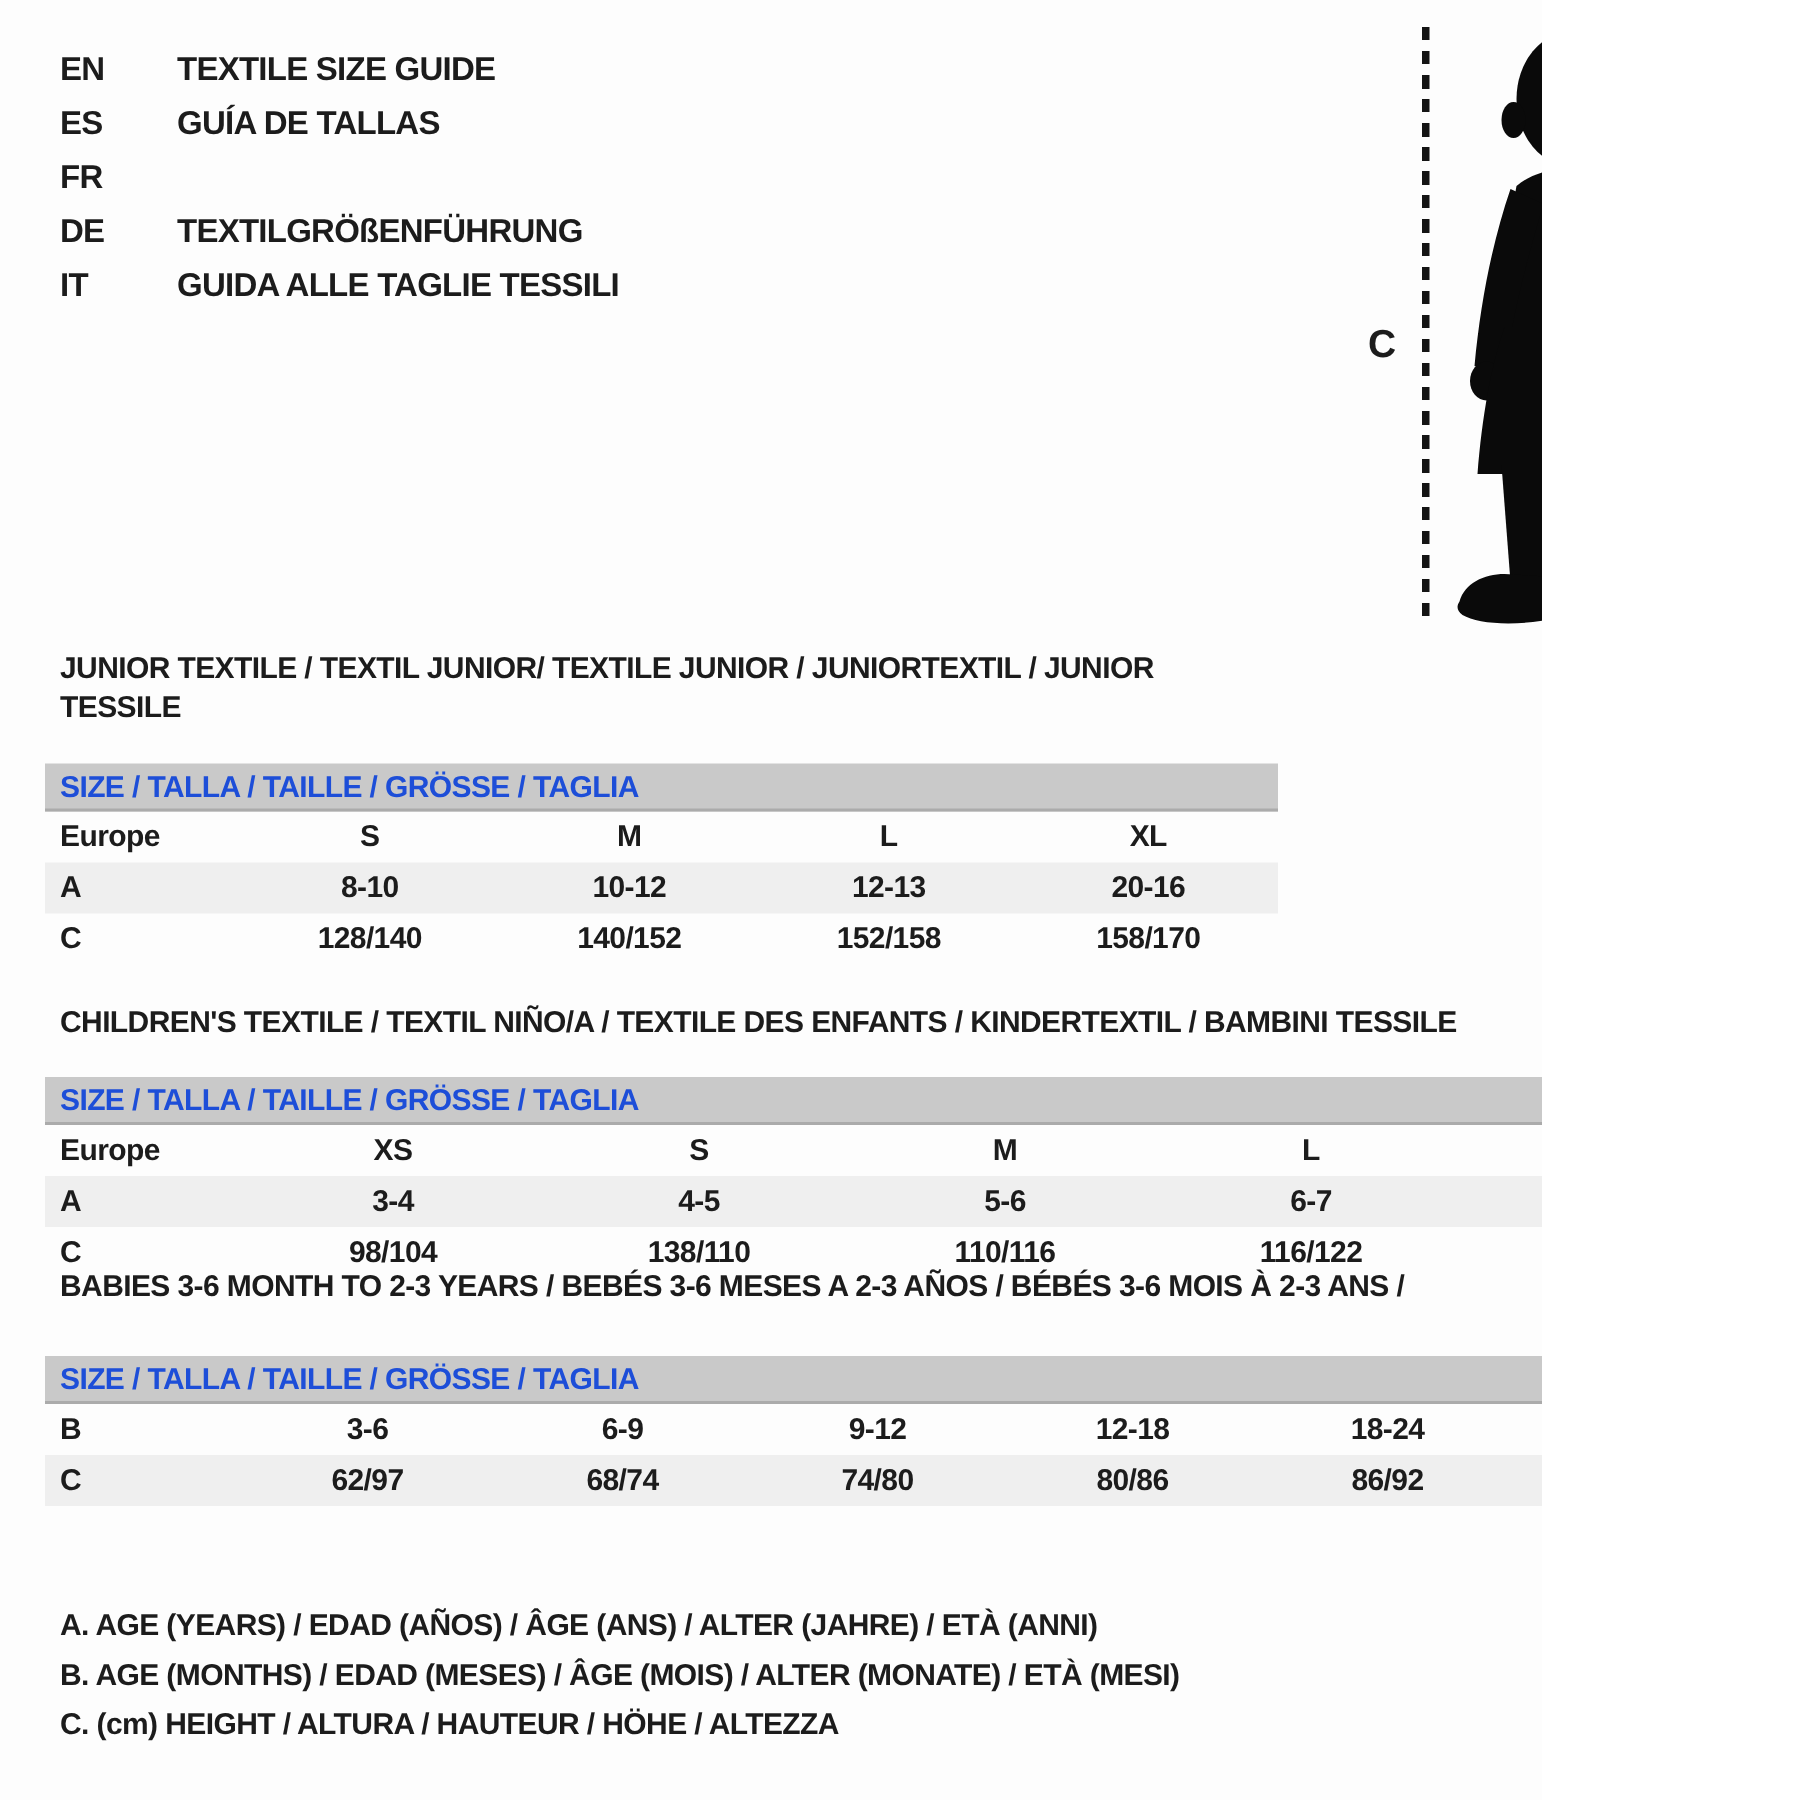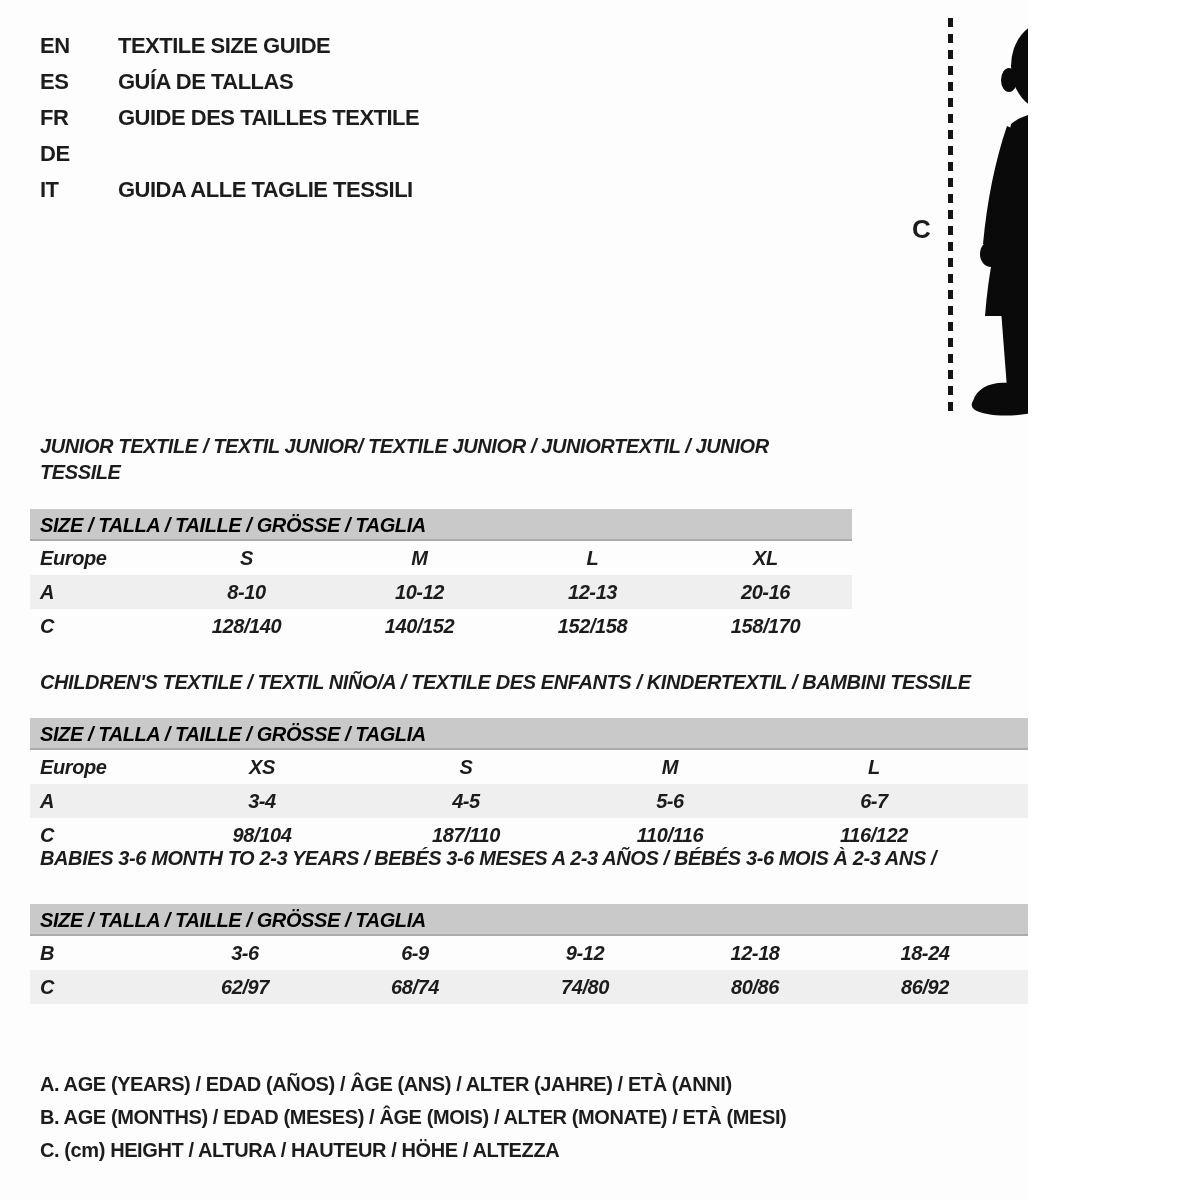--- a/index.html
+++ b/index.html
@@ -37,21 +37,21 @@
     background: repeating-linear-gradient(to bottom, #141414 0 9px, transparent 9px 16px);
   }
   .measure-label {
     position: absolute;
     left: 912px; top: 214px;
     font-size: 26px;
   }
   .figure-svg { position: absolute; left: 963px; top: 16px; }
 
   
-  .tbl-section { position: absolute; left: 30px; font-style: italic; }
+  .tbl-section { position: absolute; left: 30px; }
   .tbl-title {
     font-size: 20px;
     letter-spacing: -0.4px;
     margin-left: 10px;
     line-height: 26px;
   }
   .sec-junior   { top: 433px; width: 822px; }
   .sec-junior .size-bar { margin-top: 24px; }
   .sec-children { top: 641px; width: 1150px; margin-top: 28px; }
   .sec-children .size-bar { margin-top: 23px; }
@@ -59,21 +59,21 @@
   .sec-babies .size-bar { margin-top: 33px; }
 
   .size-bar {
     height: 32px;
     line-height: 32px;
     background: var(--header_bar);
     border-bottom: 2px solid #ababab;
     padding-left: 10px;
     font-size: 20px;
     letter-spacing: -0.4px;
-    color: #000000;
+    color: #1d4ed8;
   }
   .trow { display: flex; height: 34px; align-items: center; font-size: 20px; justify-content: flex-end; }
   .trow.alt { background: var(--alt_row); }
   .tlabel { width: 130px; padding-left: 10px; text-align: left; letter-spacing: -0.4px; }
   .tcell { flex: 1; text-align: center; letter-spacing: -0.4px; }
 
   
   .legend-block { position: absolute; left: 40px; top: 1068px; }
   .legend-line { font-size: 20px; line-height: 33px; letter-spacing: -0.4px; }
 </style>
@@ -86,24 +86,24 @@
     <div class="lang-row">
       <span class="lang-code">EN</span>
       <span class="lang-label">TEXTILE SIZE GUIDE</span>
     </div>
     <div class="lang-row">
       <span class="lang-code">ES</span>
       <span class="lang-label">GUÍA DE TALLAS</span>
     </div>
     <div class="lang-row">
       <span class="lang-code">FR</span>
-      <span class="lang-label">GUIDE DES TAILLES TEXTILE</span>
     </div>
     <div class="lang-row">
       <span class="lang-code">DE</span>
+      <span class="lang-label">TEXTILGRÖßENFÜHRUNG</span>
     </div>
     <div class="lang-row">
       <span class="lang-code">IT</span>
       <span class="lang-label">GUIDA ALLE TAGLIE TESSILI</span>
     </div>
   </div>
 
   <div class="measure-line"></div>
   <div class="measure-label">C</div>
   <svg class="figure-svg" width="175" height="400" viewBox="0 0 175 400" fill="#0a0a0a" xmlns="http://www.w3.org/2000/svg">
@@ -173,21 +173,21 @@
           <div class="tlabel">A</div>
           <div class="tcell">3-4</div>
           <div class="tcell">4-5</div>
           <div class="tcell">5-6</div>
           <div class="tcell">6-7</div>
           <div class="tcell">7-8</div>
         </div>
         <div class="trow">
           <div class="tlabel">C</div>
           <div class="tcell">98/104</div>
-          <div class="tcell">187/110</div>
+          <div class="tcell">138/110</div>
           <div class="tcell">110/116</div>
           <div class="tcell">116/122</div>
           <div class="tcell">122/128</div>
         </div>
       </div>
   </section>
 
   <section class="tbl-section sec-babies">
     <h2 class="tbl-title">BABIES 3-6 MONTH TO 2-3 YEARS / BEBÉS 3-6 MESES A 2-3 AÑOS / BÉBÉS 3-6 MOIS À 2-3 ANS /</h2>
     <div class="size-bar">SIZE / TALLA / TAILLE / GRÖSSE / TAGLIA</div>

